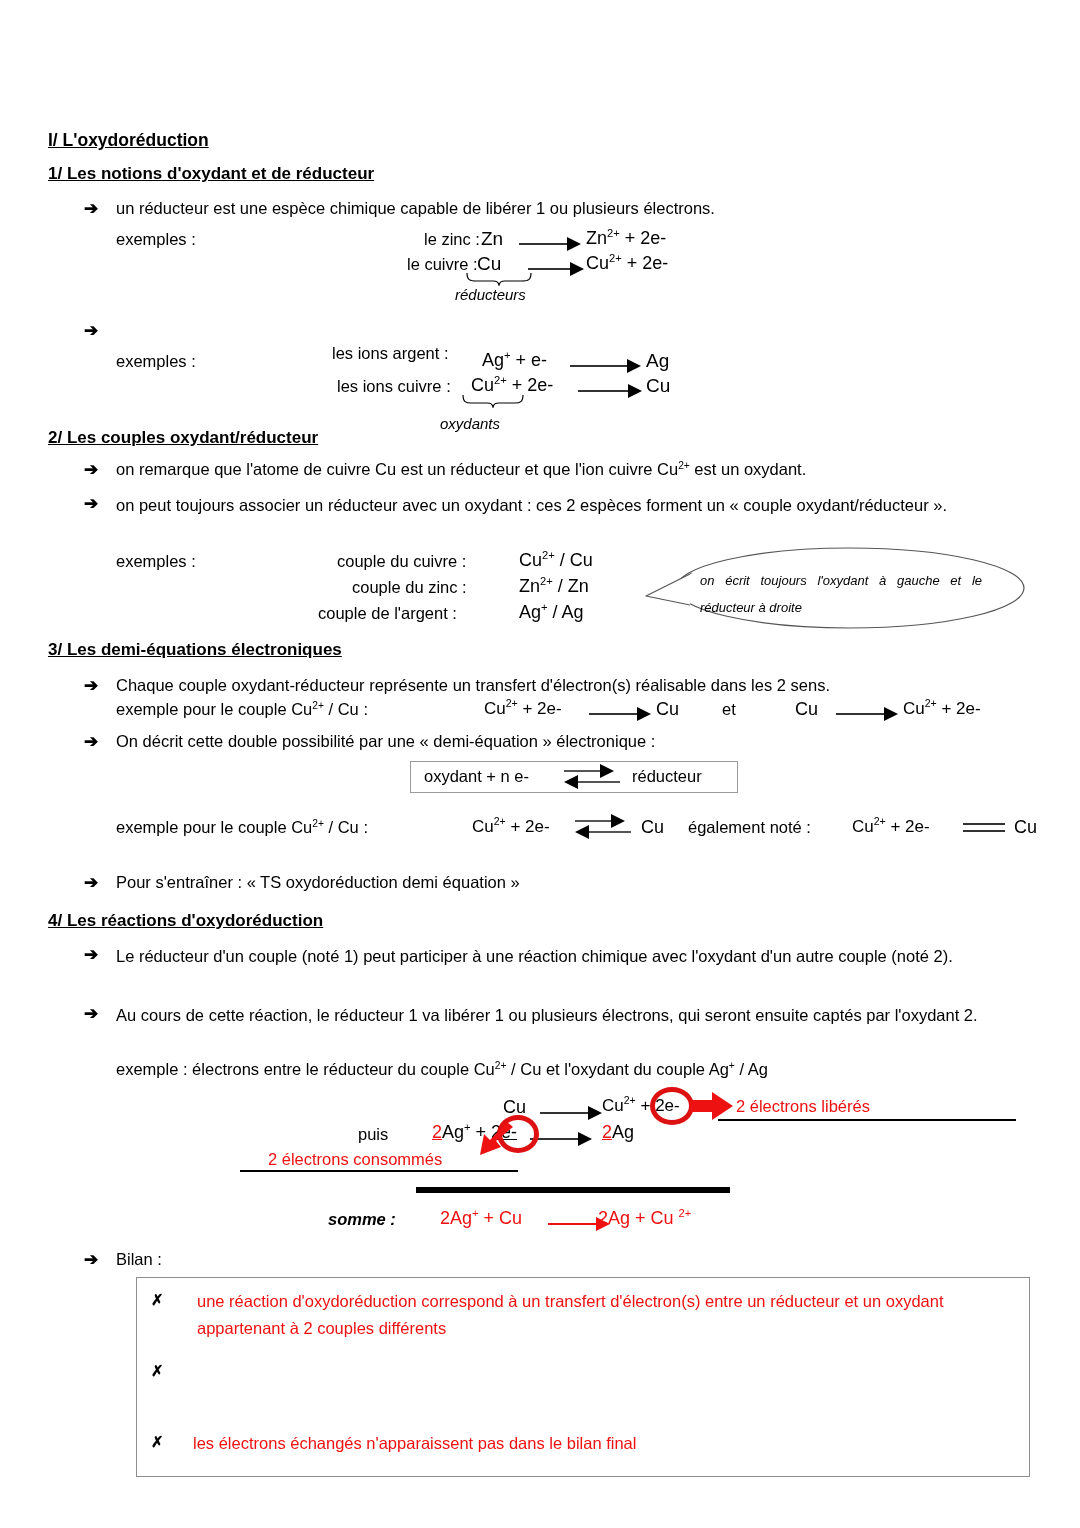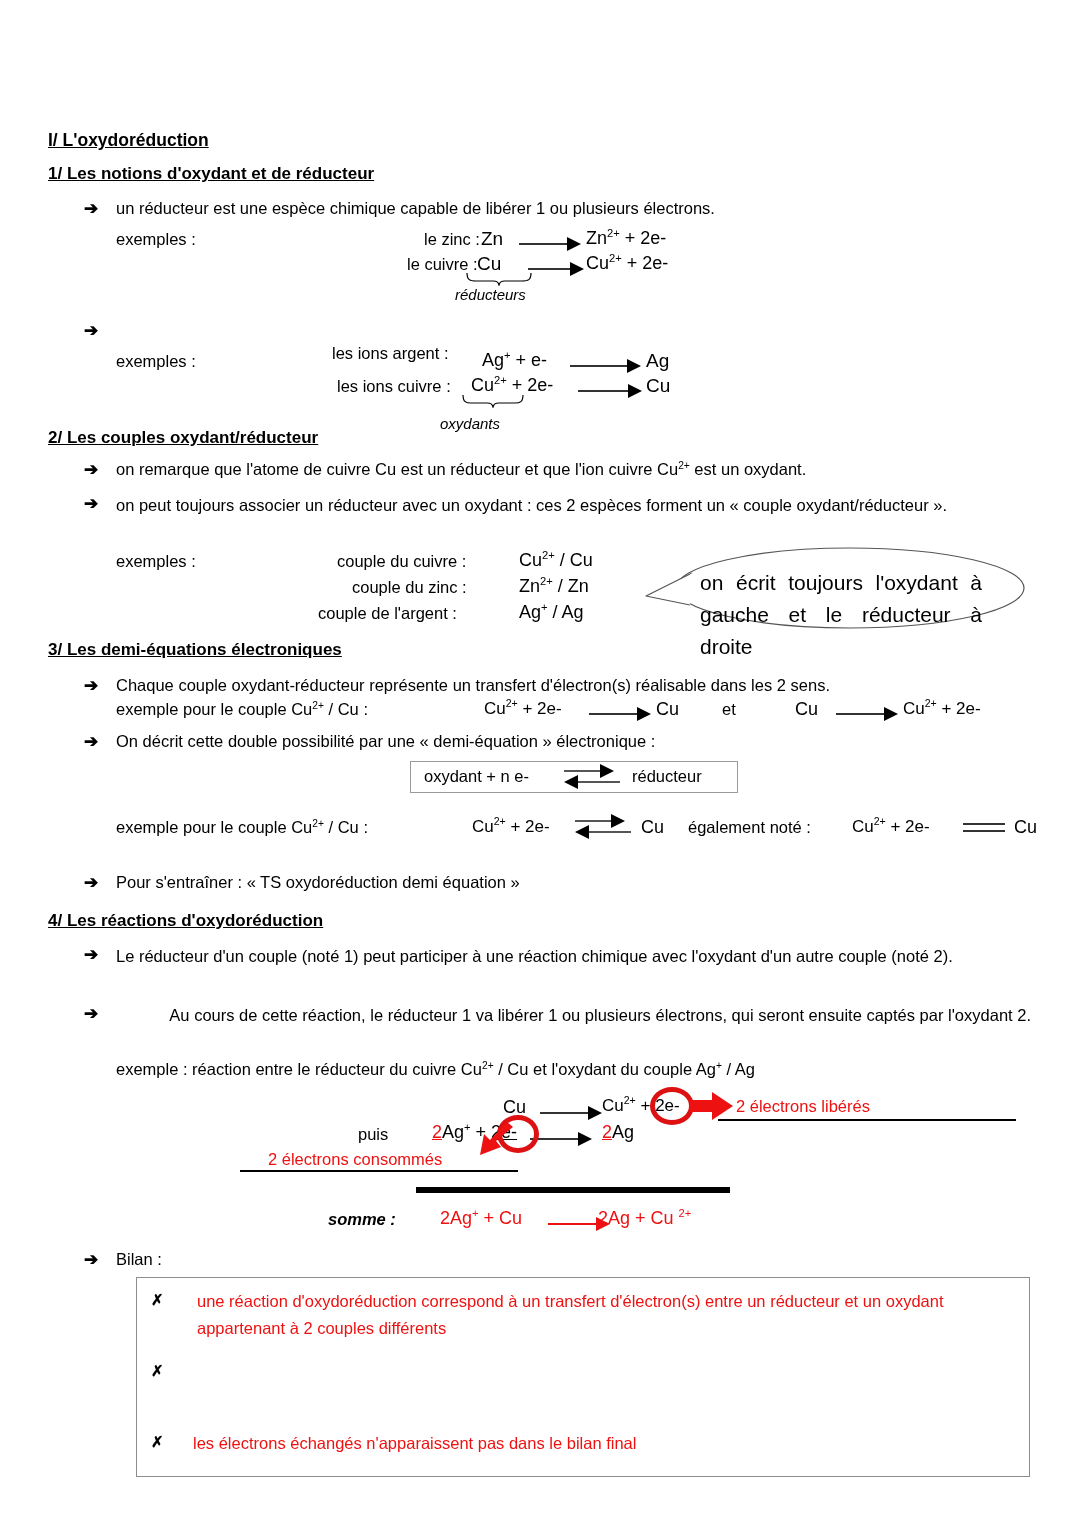--- a/index.html
+++ b/index.html
@@ -87,21 +87,21 @@
   
   .demi-box {
     position: absolute; border: 1.5px solid #9a9a9a; background: #ffffff;
     box-sizing: border-box;
   }
 
   
   .bubble { position: absolute; }
   .bubble .bubble-text {
     position: absolute; left: 56px; top: 22px; width: 282px;
-    font-size: 21px; line-height: 32px;
+    font-size: 13px; font-style: italic; line-height: 27px;
     text-align: justify; text-align-last: left;
   }
 
   
   .red { color: #ee1111; }
   .red-txt { position:absolute; font-size:16.5px; color:#ee1111; white-space:nowrap; }
   .red-circle {
     position:absolute; border: 5px solid #dd1111; border-radius: 50%;
     box-sizing: border-box;
   }
@@ -264,23 +264,23 @@
 
   <div class="arrow-bullet" style="left:84px; top:874px;">➔</div>
   <div class="txt" style="left:116px; top:873px;">Pour s'entraîner : « TS oxydoréduction demi équation »</div>
 
   <div class="h-sub" style="left:48px; top:911px;">4/ Les réactions d'oxydoréduction</div>
 
   <div class="arrow-bullet" style="left:84px; top:946px;">➔</div>
   <div class="txt-w" style="left:116px; top:942px; width:915px; line-height:29px;">Le réducteur d'un couple (noté 1) peut participer à une réaction chimique avec l'oxydant d'un autre couple (noté 2).</div>
 
   <div class="arrow-bullet" style="left:84px; top:1005px;">➔</div>
-  <div class="txt-w" style="left:116px; top:1001px; width:915px; line-height:29px;text-align:right;">Au cours de cette réaction, le réducteur 1 va libérer 1 ou plusieurs électrons, qui seront ensuite captés par l'oxydant 2.</div>
-
-  <div class="txt" style="left:116px; top:1060px;"><span>exemple : réaction entre le réducteur du cuivre Cu</span><sup>2+</sup><span> / Cu et l'oxydant du couple Ag</span><sup>+</sup><span> / Ag</span></div>
+  <div class="txt-w" style="left:116px; top:1001px; width:915px; line-height:29px;">Au cours de cette réaction, le réducteur 1 va libérer 1 ou plusieurs électrons, qui seront ensuite captés par l'oxydant 2.</div>
+
+  <div class="txt" style="left:116px; top:1060px;"><span>exemple : électrons entre le réducteur du couple Cu</span><sup>2+</sup><span> / Cu et l'oxydant du couple Ag</span><sup>+</sup><span> / Ag</span></div>
 
   <div class="txt" style="left:503px; top:1097px; font-size:18px;">Cu</div>
   <div class="arr" style="left:540px; top:1106px; width:62px;">
     <div class="shaft" style="width:50px;"></div>
       <div class="head" style="left:48px;"></div>
   </div>
   <div class="txt" style="left:602px; top:1096px; font-size:17px;"><span>Cu</span><sup>2+</sup><span> + </span><span>2e-</span></div>
 
   <div class="red-circle" style="left:650px; top:1087px; width:44px; height:38px;"></div>
 

